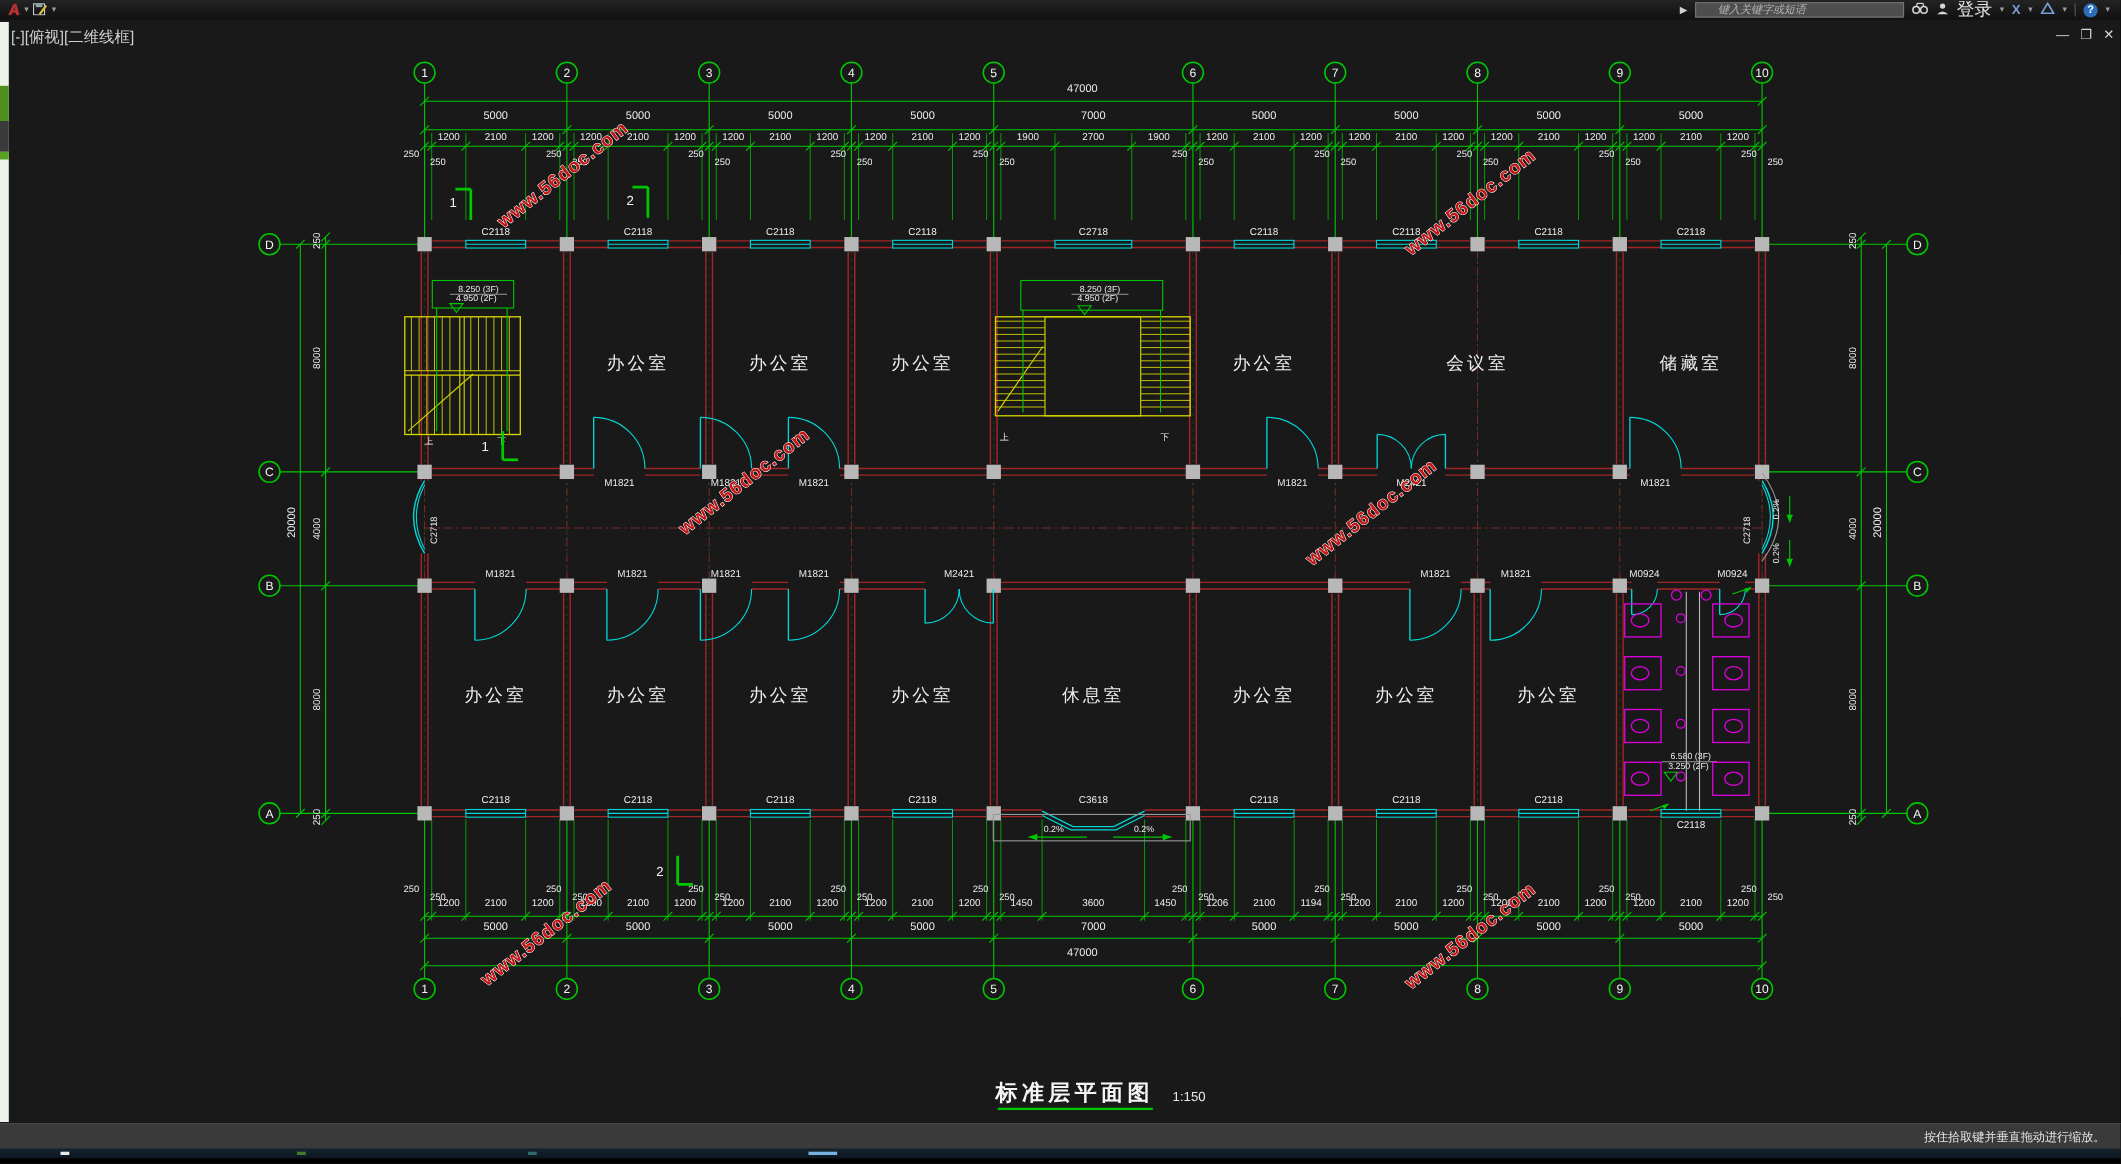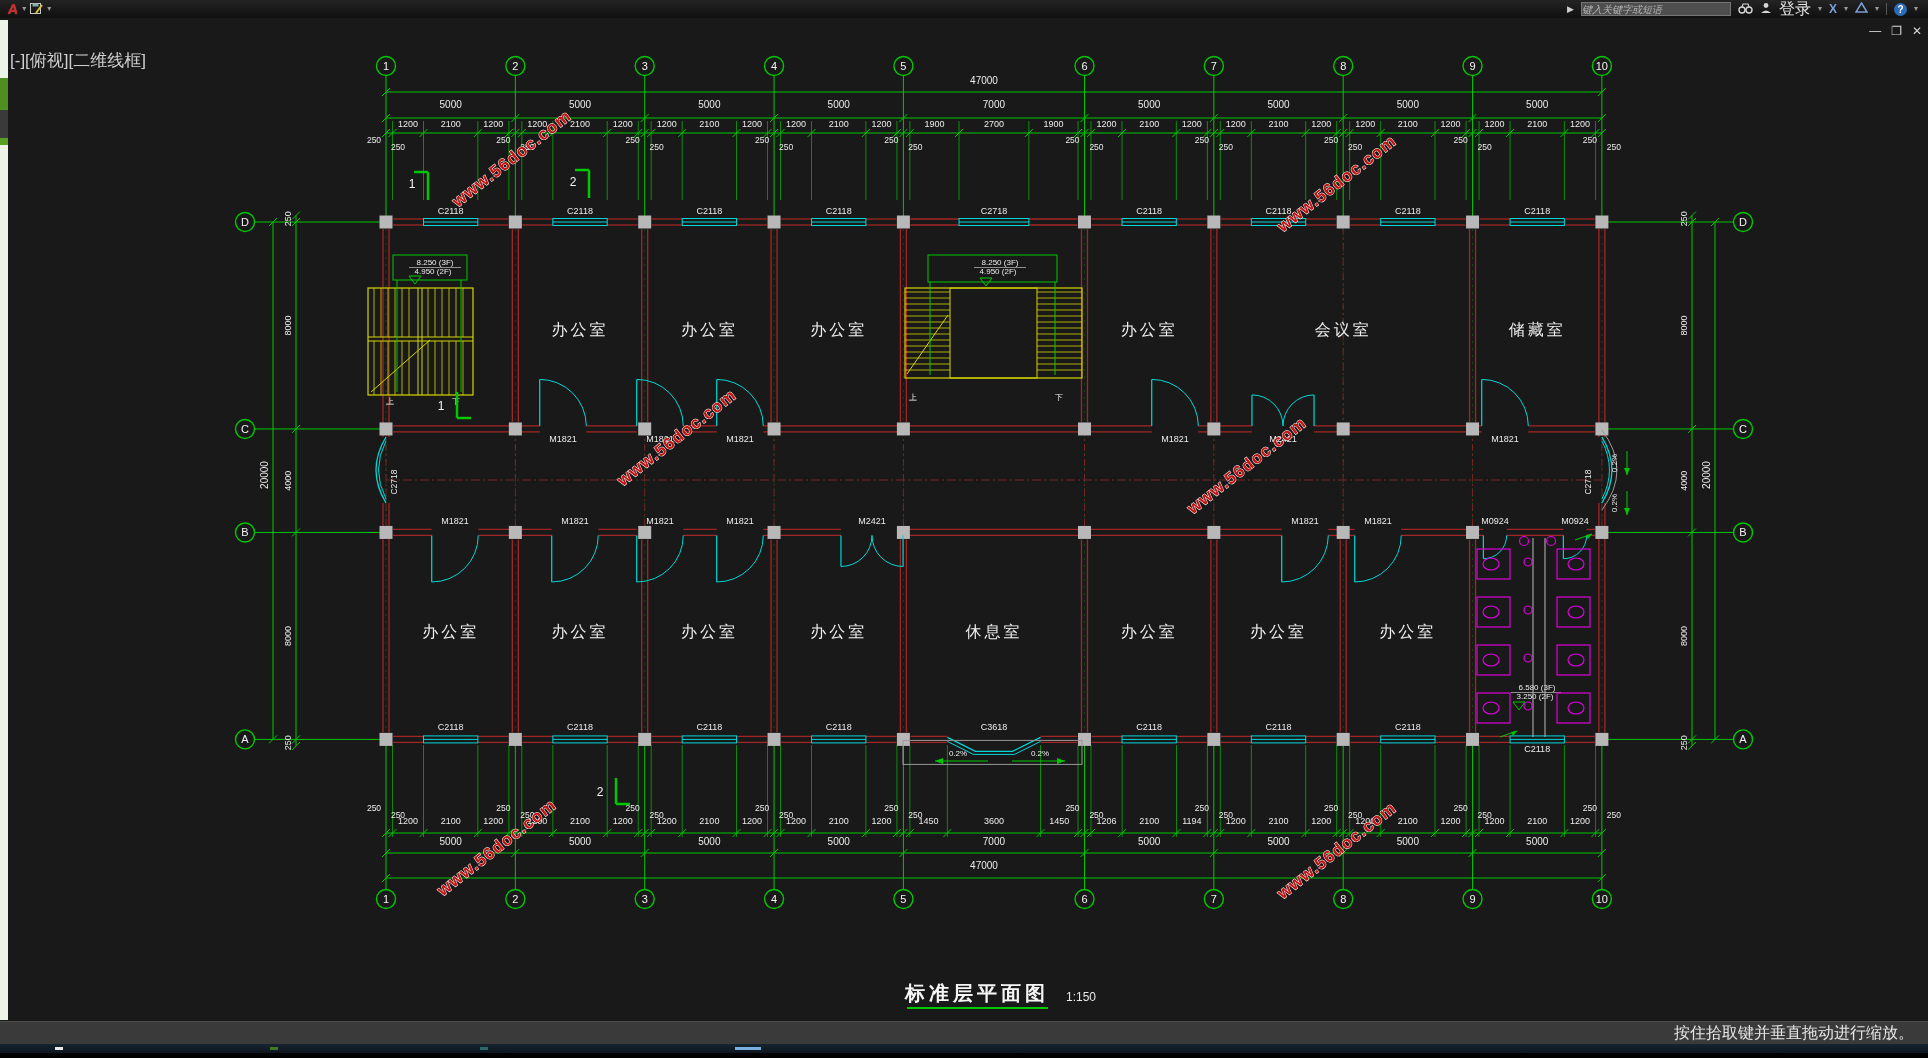--- a/index.html
+++ b/index.html
@@ -10,39 +10,39 @@
             background:linear-gradient(#232323,#101010);display:flex;align-items:center;z-index:30;}
   .tb-left{display:flex;align-items:center;gap:4px;padding-left:8px;}
   .acad-logo{color:#c92a2a;font-weight:bold;font-size:14px;line-height:14px;
              text-shadow:0 0 1px #ff6666;transform:skewX(-6deg);}
   .caret{color:#9a9a9a;font-size:8px;line-height:8px;}
   .tb-icon{color:#c8c8c8;font-size:11px;line-height:12px;}
   .tb-spacer{flex:1;}
   .tb-right{display:flex;align-items:center;gap:7px;padding-right:10px;}
   .overflow-arrow{color:#cfcfcf;font-size:9px;}
   #search-input{width:148px;height:12px;background:#4e4e4e;border:1px solid #757575;
-                color:#c2c2c2;font-style:italic;font-size:10px;padding:0 0;
+                color:#c2c2c2;font-style:italic;font-size:10px;padding:0 20px;
                 font-family:"Liberation Sans",sans-serif;}
   #search-input::placeholder{color:#b5b5b5;font-style:italic;}
   .login-label{color:#e2e2e2;font-size:16px;}
   .blue-ic{color:#7b9fd4;font-weight:bold;font-size:12px;}
   .help-circle{width:13px;height:13px;border-radius:50%;background:#2b6cb8;color:#fff;
                font-size:10px;font-weight:bold;text-align:center;line-height:13px;}
   .tb-sep{width:1px;height:12px;background:#555;}
   
-  #viewport-label{position:absolute;left:10px;top:25px;color:#cfcfcf;font-size:17px;z-index:20;margin-top:24px;}
+  #viewport-label{position:absolute;left:10px;top:25px;color:#cfcfcf;font-size:14px;z-index:20;}
   #win-buttons{position:absolute;right:6px;top:24px;display:flex;gap:10px;z-index:20;}
   .win-btn{color:#d5d5d5;font-size:12px;line-height:14px;cursor:default;}
   
   #left-strip{position:absolute;left:0;top:20px;width:8px;height:1000px;background:#eef3e8;z-index:10;}
   .strip-seg{position:absolute;left:0;width:8px;}
   
   #statusbar{position:absolute;left:0;top:1021px;width:1928px;height:23px;background:#3a3a3a;
              border-top:1px solid #4a4a4a;display:flex;align-items:center;justify-content:flex-end;z-index:30;}
-  #status-hint{color:#e6e6e6;font-size:16px;padding-right:14px;}
+  #status-hint{color:#e6e6e6;font-size:11px;padding-right:14px;}
   #taskbar-sliver{position:absolute;left:0;top:1044px;width:1928px;height:9px;
                   background:linear-gradient(#15242f,#0c1620);z-index:30;}
   #black-footer{position:absolute;left:0;top:1053px;width:1928px;height:5px;background:#000;z-index:30;}
   .tb-dot{position:absolute;top:3px;height:3px;}
   
   #plan-svg{position:absolute;left:0;top:18px;width:1928px;height:1003px;z-index:5;}
   text{font-family:"Liberation Sans","DejaVu Sans",sans-serif;}
 </style>
 </head>
 <body>

